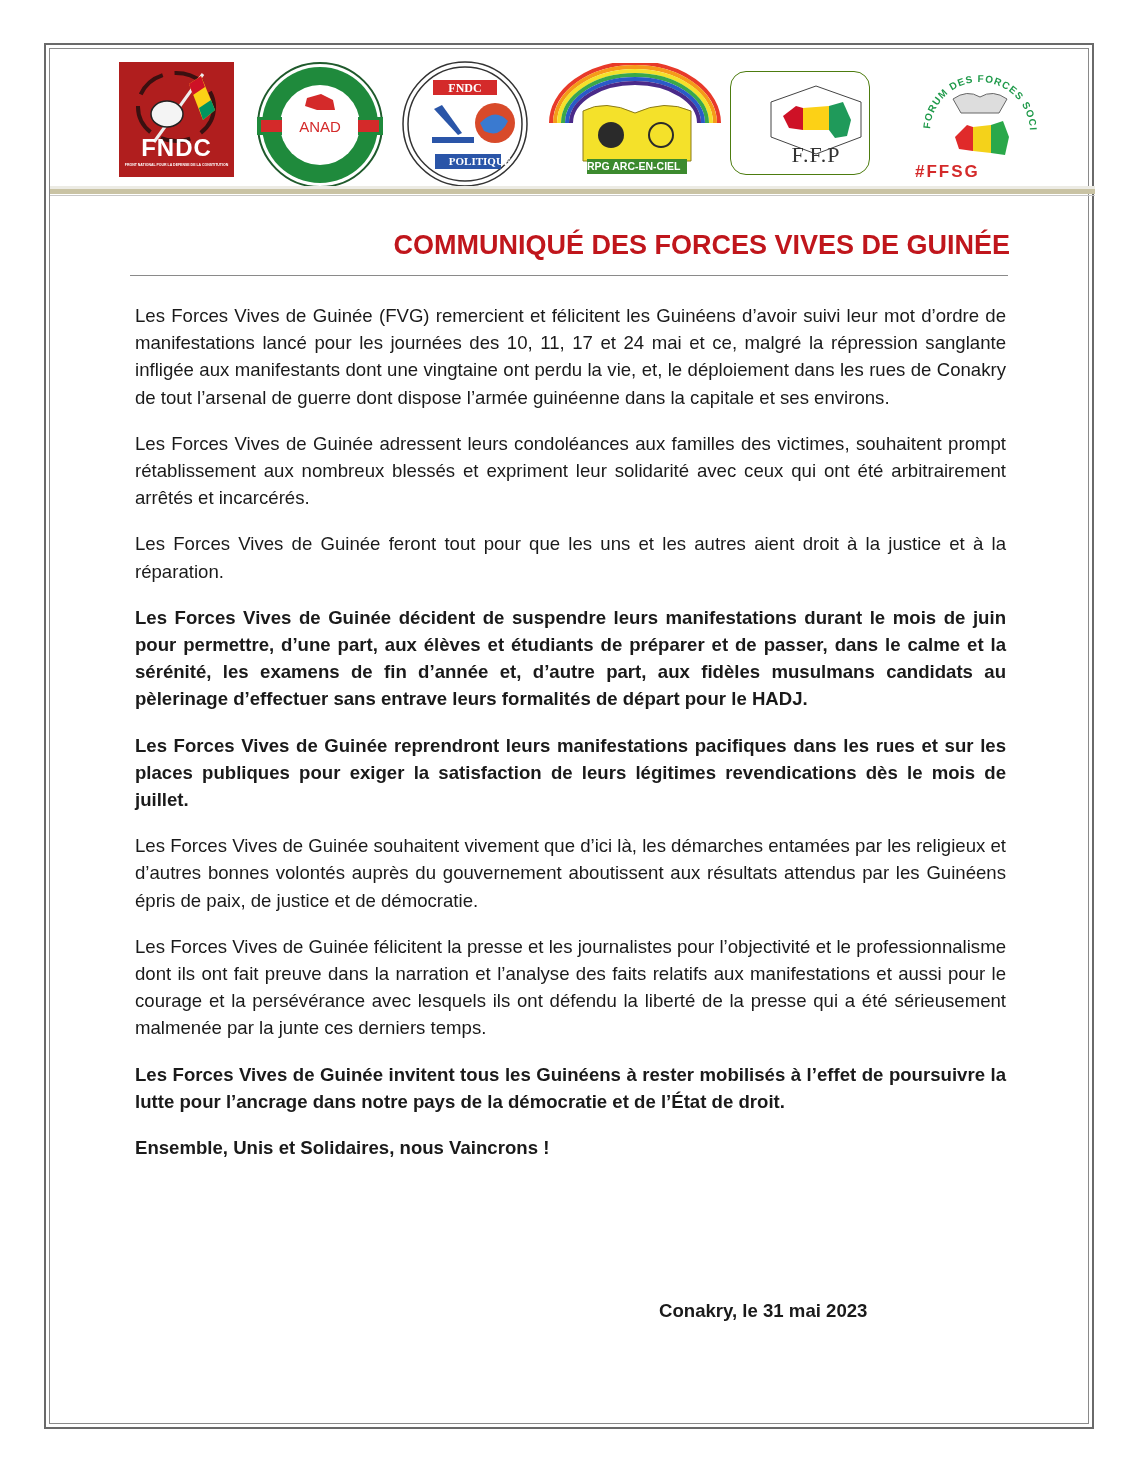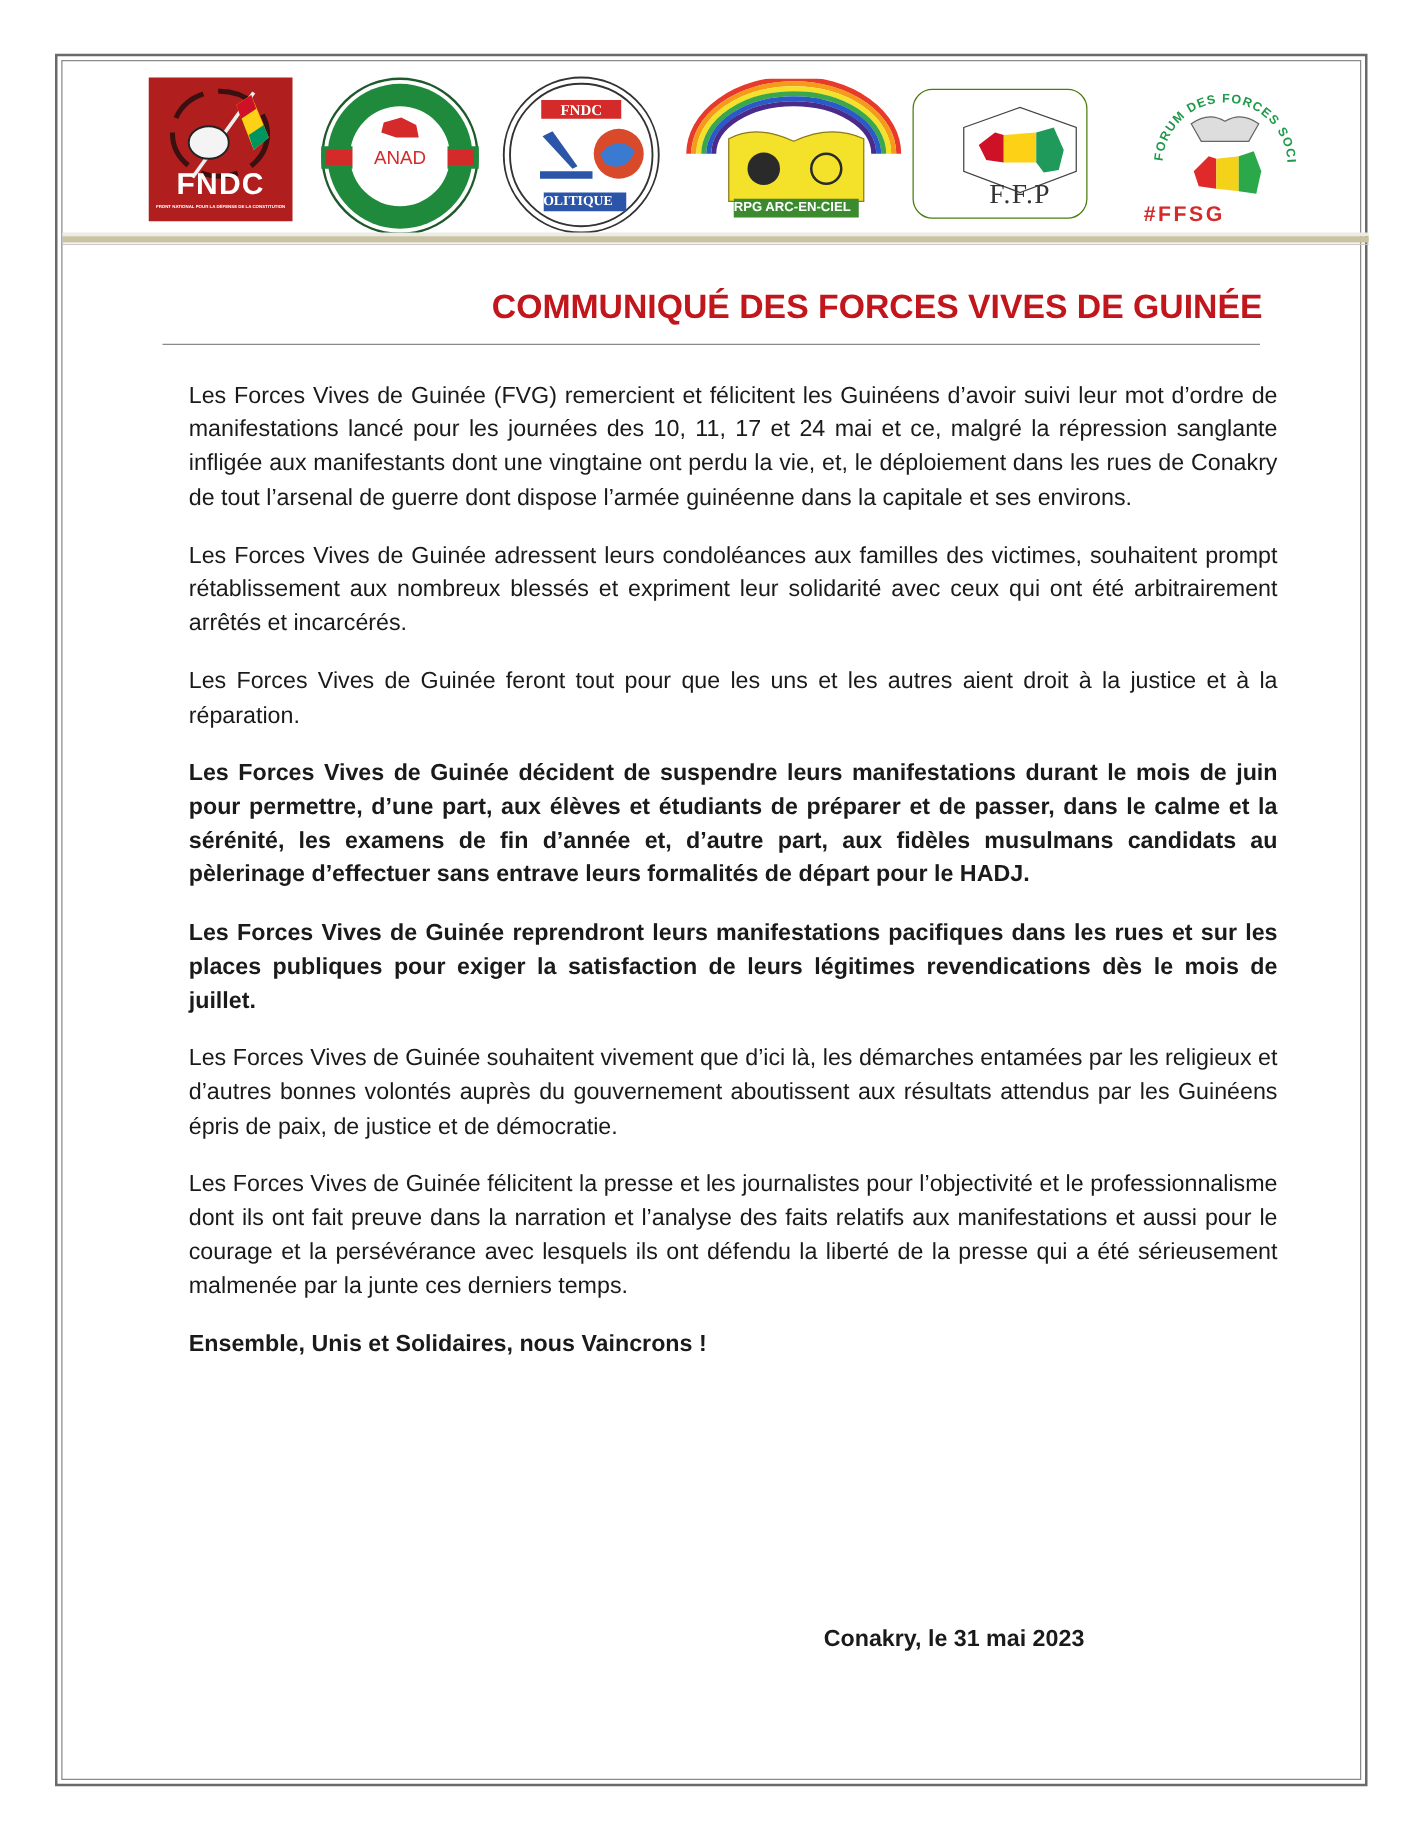--- a/index.html
+++ b/index.html
@@ -7,21 +7,21 @@
   .frame-outer { position:absolute; left:44px; top:43px; width:1050px; height:1386px; border:2px solid #6a6a6a; box-sizing:border-box; }
   .frame-inner { position:absolute; left:49px; top:48px; width:1040px; height:1376px; border:1px solid #8a8a8a; box-sizing:border-box; }
   .logos { position:absolute; left:110px; top:55px; width:940px; height:135px; }
   .logo { position:absolute; top:0; }
   .band { position:absolute; left:50px; top:186px; width:1045px; height:14px; }
   .band .l1 { position:absolute; left:0; top:0; width:100%; height:3px; background:#ecebe4; }
   .band .l2 { position:absolute; left:0; top:3px; width:100%; height:5px; background:#c9c3a4; }
   .band .l3 { position:absolute; left:0; top:9px; width:100%; height:1px; background:#c8c8c8; }
   .title { position:absolute; left:130px; top:230px; width:880px; text-align:right; font-size:27px; font-weight:bold; color:#c0161c; letter-spacing:0px; font-family:"Liberation Sans Narrow","Liberation Sans", sans-serif; }
   .title-rule { position:absolute; left:130px; top:275px; width:878px; height:1px; background:#8a8a8a; }
-  .body { position:absolute; left:135px; top:302px; width:871px; font-size:18.6px; line-height:27.2px;margin-left:16px; }
+  .body { position:absolute; left:135px; top:302px; width:871px; font-size:18.6px; line-height:27.2px; }
   .body p { margin:0 0 19px 0; text-align:justify; }
   .body p.b { font-weight:bold; }
   .signature { position:absolute; left:659px; top:1300px; font-size:18.6px; font-weight:bold; }
 </style>
 </head>
 <body>
 
 <div class="frame-outer"></div>
 <div class="frame-inner"></div>
 
@@ -59,21 +59,21 @@
       <circle cx="65" cy="65" r="62" fill="#fff" stroke="#333" stroke-width="1.5"></circle>
       <circle cx="65" cy="65" r="57" fill="#fff" stroke="#333" stroke-width="1.5"></circle>
       <rect x="33" y="21" width="64" height="15" fill="#d42a2a"></rect>
       <polygon points="34,50 42,46 62,74 58,76" fill="#2a55a8"></polygon>
       <rect x="32" y="78" width="42" height="6" fill="#2a55a8"></rect>
       <circle cx="95" cy="64" r="20" fill="#d84a2a"></circle>
       <path d="M80 64 Q95 48 108 62 Q100 80 84 72 Z" fill="#3a7ad0"></path>
       <rect x="35" y="95" width="66" height="15" fill="#2a55a8"></rect>
     </svg>
     <div style="position:absolute;left:33px;top:22px;width:64px;text-align:center;color:#fff;font-family:'Liberation Serif',serif;font-weight:bold;font-size:12px;">FNDC</div>
-    <div style="position:absolute;left:26px;top:96px;width:66px;text-align:center;color:#fff;font-family:'Liberation Serif',serif;font-weight:bold;font-size:11px;">POLITIQUE</div>
+    <div style="position:absolute;left:47px;top:96px;width:66px;text-align:center;color:#fff;font-family:'Liberation Serif',serif;font-weight:bold;font-size:11px;">POLITIQUE</div>
   </div>
 
   <div class="logo" style="left:435px;top:8px;width:180px;height:115px;">
     <svg width="180" height="115" viewBox="0 0 180 115">
       <path d="M6 60 A84 60 0 0 1 174 60" fill="none" stroke="#e83a2a" stroke-width="4"></path>
       <path d="M10 60 A80 56 0 0 1 170 60" fill="none" stroke="#f59a1a" stroke-width="4"></path>
       <path d="M14 60 A76 52 0 0 1 166 60" fill="none" stroke="#f4e12a" stroke-width="4"></path>
       <path d="M18 60 A72 48 0 0 1 162 60" fill="none" stroke="#3aa84a" stroke-width="4"></path>
       <path d="M22 60 A68 44 0 0 1 158 60" fill="none" stroke="#2a5ac8" stroke-width="4"></path>
       <path d="M26 60 A64 40 0 0 1 154 60" fill="none" stroke="#4a2a8a" stroke-width="4"></path>
@@ -120,16 +120,17 @@
 <div class="title-rule"></div>
 
 <div class="body">
   <p>Les Forces Vives de Guinée (FVG) remercient et félicitent les Guinéens d’avoir suivi leur mot d’ordre de manifestations lancé pour les journées des 10, 11, 17 et 24 mai et ce, malgré la répression sanglante infligée aux manifestants dont une vingtaine ont perdu la vie, et, le déploiement dans les rues de Conakry de tout l’arsenal de guerre dont dispose l’armée guinéenne dans la capitale et ses environs.</p>
   <p>Les Forces Vives de Guinée adressent leurs condoléances aux familles des victimes, souhaitent prompt rétablissement aux nombreux blessés et expriment leur solidarité avec ceux qui ont été arbitrairement arrêtés et incarcérés.</p>
   <p>Les Forces Vives de Guinée feront tout pour que les uns et les autres aient droit à la justice et à la réparation.</p>
   <p class="b">Les Forces Vives de Guinée décident de suspendre leurs manifestations durant le mois de juin pour permettre, d’une part, aux élèves et étudiants de préparer et de passer, dans le calme et la sérénité, les examens de fin d’année et, d’autre part, aux fidèles musulmans candidats au pèlerinage d’effectuer sans entrave leurs formalités de départ pour le HADJ.</p>
   <p class="b">Les Forces Vives de Guinée reprendront leurs manifestations pacifiques dans les rues et sur les places publiques pour exiger la satisfaction de leurs légitimes revendications dès le mois de juillet.</p>
   <p>Les Forces Vives de Guinée souhaitent vivement que d’ici là, les démarches entamées par les religieux et d’autres bonnes volontés auprès du gouvernement aboutissent aux résultats attendus par les Guinéens épris de paix, de justice et de démocratie.</p>
   <p>Les Forces Vives de Guinée félicitent la presse et les journalistes pour l’objectivité et le professionnalisme dont ils ont fait preuve dans la narration et l’analyse des faits relatifs aux manifestations et aussi pour le courage et la persévérance avec lesquels ils ont défendu la liberté de la presse qui a été sérieusement malmenée par la junte ces derniers temps.</p>
+  <p class="b">Les Forces Vives de Guinée invitent tous les Guinéens à rester mobilisés à l’effet de poursuivre la lutte pour l’ancrage dans notre pays de la démocratie et de l’État de droit.</p>
   <p class="b">Ensemble, Unis et Solidaires, nous Vaincrons !</p>
 </div>
 
 <div class="signature">Conakry, le 31 mai 2023</div>
 
 </body></html>

